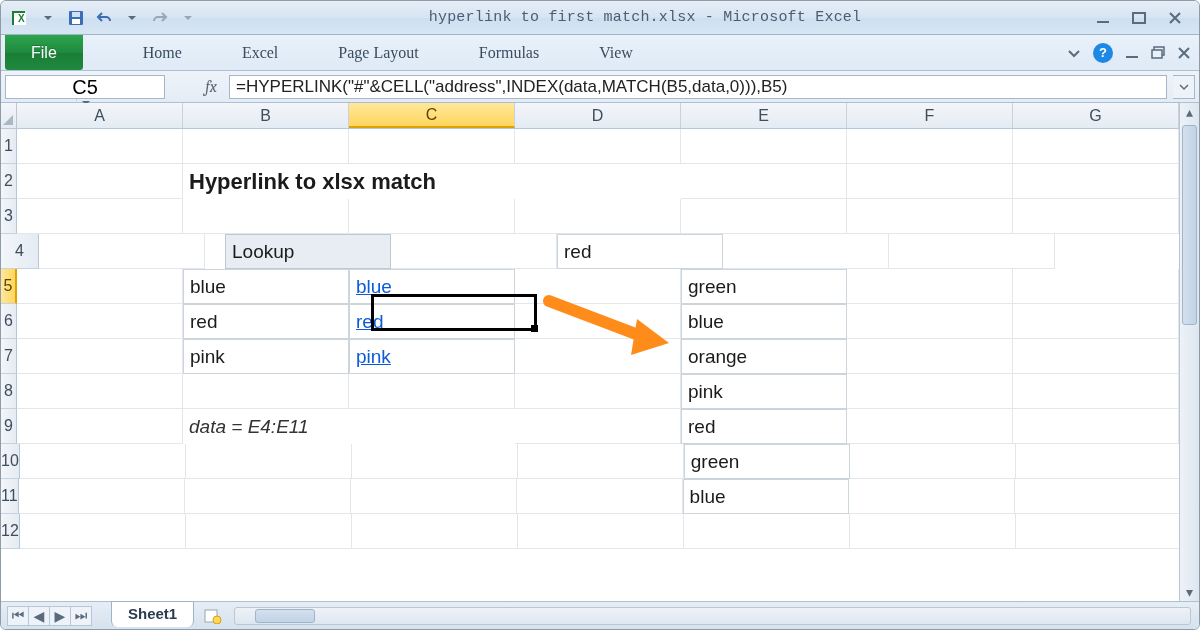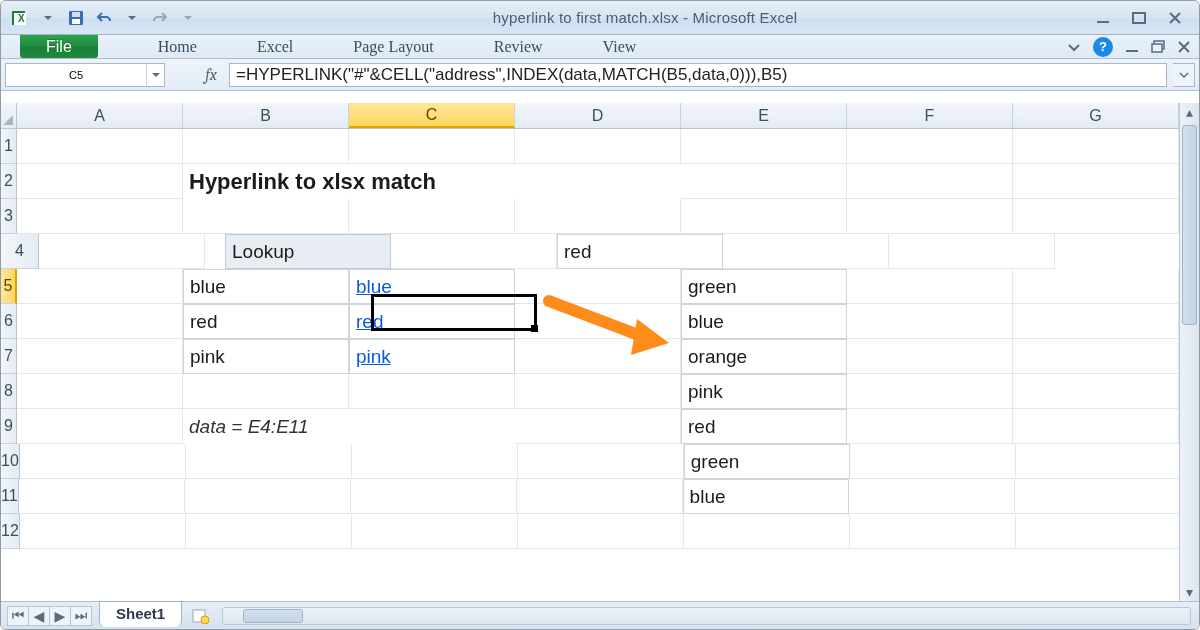--- a/index.html
+++ b/index.html
@@ -31,36 +31,36 @@
     width: 26px; height: 24px;
     display:flex; align-items:center; justify-content:center;
     border-radius:3px;
   }
   .title-text {
     flex: 1;
     text-align: center;
     color: #4b5d72;
     font-size: 15px;
     letter-spacing: .2px;
-    overflow:hidden; white-space:nowrap;
+    overflow:hidden; white-space:nowrap;font-family:Liberation Mono, monospace;
   }
   .winctrls { display:flex; gap:8px; padding-right:4px; }
   .winctrls .wc {
     width:28px; height:20px; display:flex; align-items:center; justify-content:center;
     color:#5a6b7d;
   }
 
   
   .ribbon {
-    height: 24px;
+    height: 36px;
     background: linear-gradient(#e9f1fa,#dfeaf6);
     border-bottom: 1px solid #aebfd2;
     display:flex;
     align-items: stretch;
-    padding-left: 19px;
+    padding-left: 4px;
     position:relative;
   }
   .file-tab {
     background: linear-gradient(#2ea44f,#1e8a3e 50%,#197c36 51%,#1e8a3e);
     color:#fff;
     padding: 0 26px;
     display:flex; align-items:center;
     font-size:16px;
     border-radius: 0 0 3px 3px;
     margin-right: 30px;
@@ -91,22 +91,23 @@
     background: linear-gradient(#eef3f9,#e3ecf6);
     border-bottom: 1px solid #aebfd2;
     display:flex; align-items:center;
     padding: 3px 4px;
     gap:6px;
   }
   .namebox {
     width: 160px; height:24px;
     background:#fff; border:1px solid #a6b7c9;
     display:flex; align-items:center;
-    font-size:11px;
+    font-size:20px;
     position:relative;
+    flex-direction:column;
   }
   .namebox span { flex:1; text-align:center; }
   .namebox .dd {
     width:18px; border-left:1px solid #cbd6e2; height:100%;
     display:flex; align-items:center; justify-content:center;
     color:#5a6b7d;
   }
   .fx-cancel, .fx-enter { width:22px; text-align:center; color:#9aa6b3; }
   .fx-label {
     font-style: italic; font-family: "Cambria","Times New Roman",serif;
@@ -254,21 +255,21 @@
     display:flex; align-items:center;
     border-radius: 0 0 6px 6px;
   }
   .navtris { display:flex; padding-left:6px; gap:0; }
   .navtris .nav {
     width:22px; height:20px; display:flex; align-items:center; justify-content:center;
     color:#5a6b7d; border:1px solid #b9c6d4; background:#eef3f9;
     margin-right:-1px;
   }
   .sheet-tab {
-    margin-left:8px;
+    margin-left:20px;
     background:#fff;
     border:1px solid #9fb4c9; border-bottom:none;
     padding:3px 16px 5px;
     border-radius:0 0 6px 6px;
     transform: translateY(-2px);
     font-size:15px; color:#2b3b4d; font-weight:600;
   }
   .newsheet {
     margin-left:6px; width:26px; height:20px;
     display:flex;align-items:center;justify-content:center;
@@ -350,21 +351,21 @@
         </svg>
       </div>
   </div>
 </div>
 
 <div class="ribbon">
   <div class="file-tab">File</div>
   <div class="rtab">Home</div>
   <div class="rtab">Excel</div>
   <div class="rtab">Page Layout</div>
-  <div class="rtab">Review</div>
+  <div class="rtab">Formulas</div>
   <div class="rtab">View</div>
   <div class="ribbon-right">
     <span>
         <svg width="14" height="14" viewBox="0 0 14 14">
           <path d="M2 5 L7 10 L12 5" fill="none" stroke="#5a6b7d" stroke-width="2"></path>
         </svg>
       </span>
     <span class="help-badge">?</span>
     <span>
         <svg width="14" height="14" viewBox="0 0 14 14">

